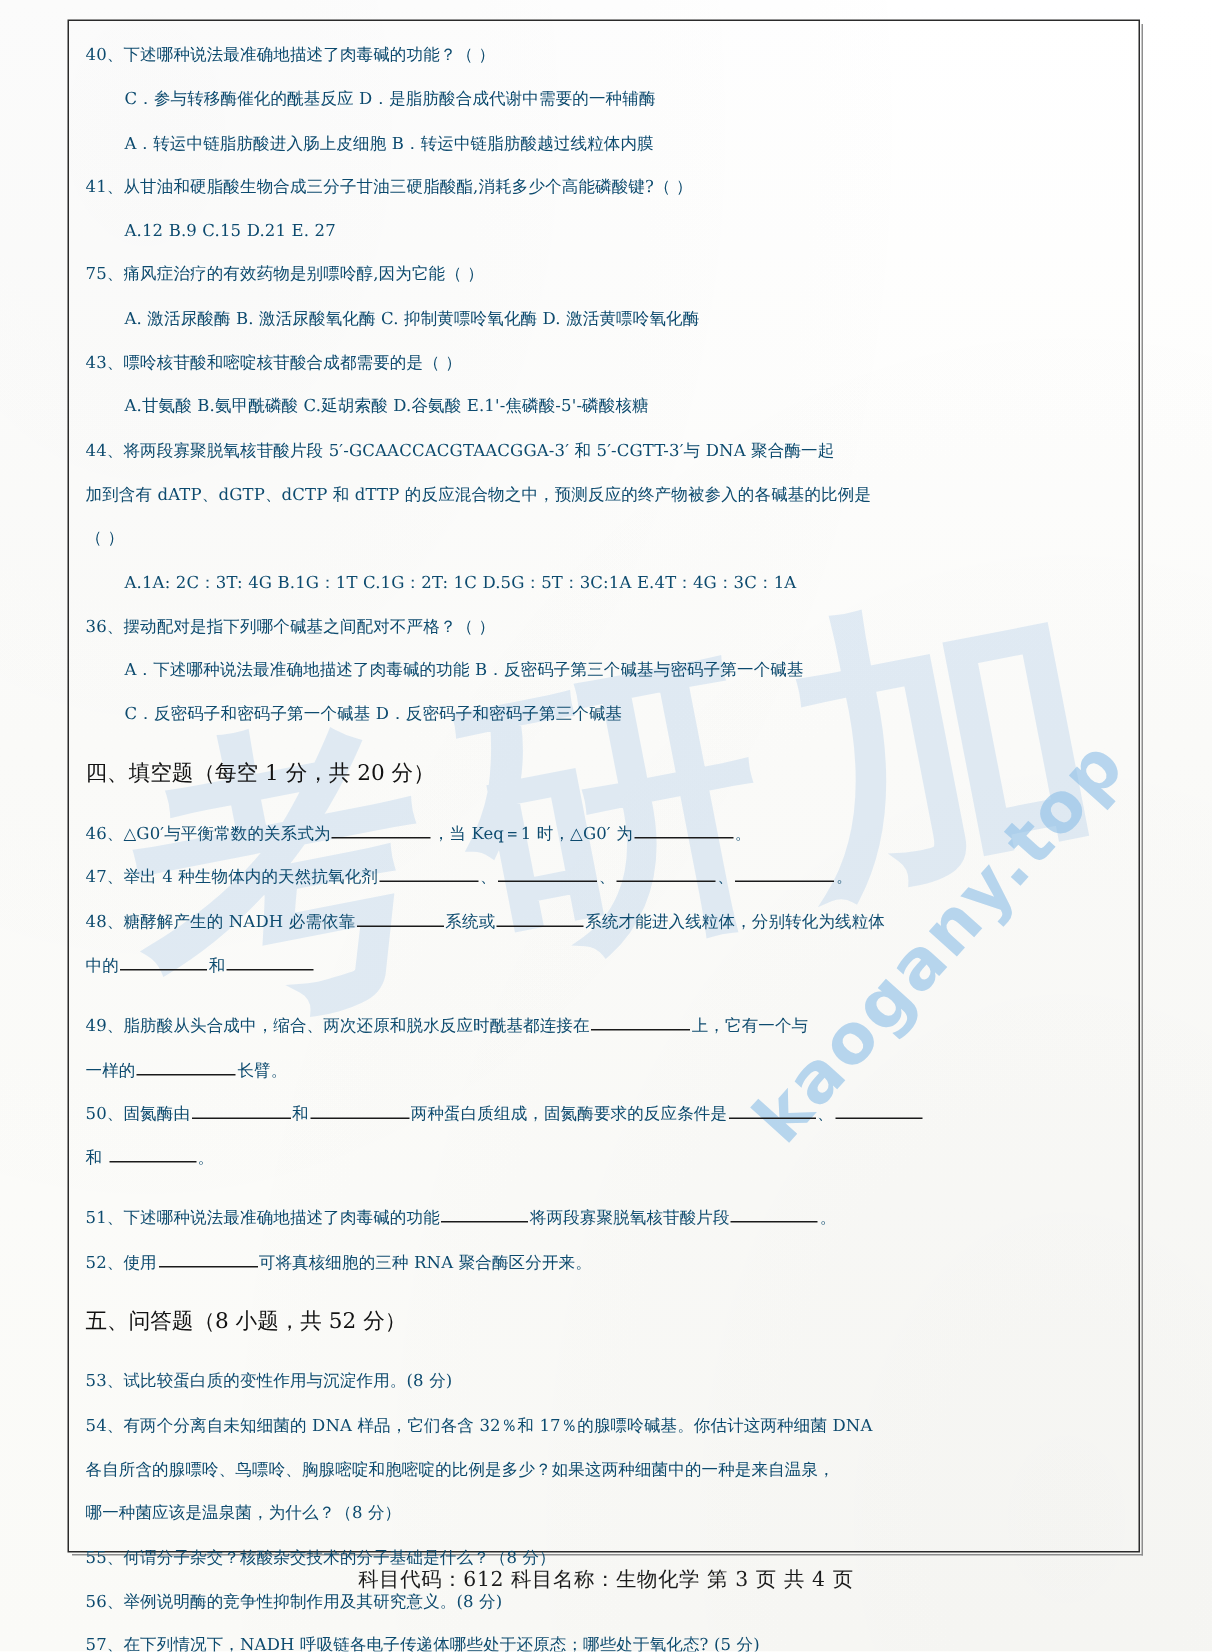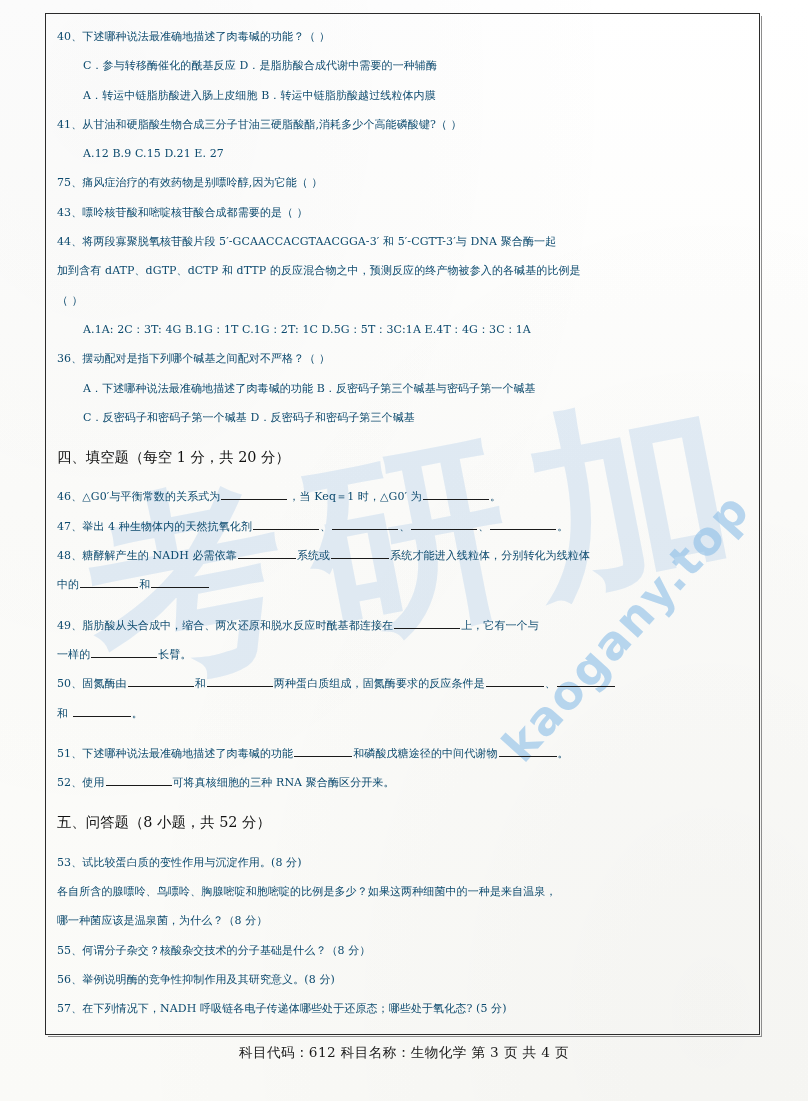--- a/index.html
+++ b/index.html
@@ -148,22 +148,24 @@
   <div id="content">
 
     <div class="line"><span>40、</span><span>下述哪种说法最准确地描述了肉毒碱的功能？（    ）</span></div>
     <div class="line indent-opts">C．参与转移酶催化的酰基反应      D．是脂肪酸合成代谢中需要的一种辅酶</div>
     <div class="line indent-opts">A．转运中链脂肪酸进入肠上皮细胞      B．转运中链脂肪酸越过线粒体内膜</div>
 
     <div class="line"><span>41、</span><span>从甘油和硬脂酸生物合成三分子甘油三硬脂酸酯,消耗多少个高能磷酸键?（    ）</span></div>
     <div class="line indent-opts">A.12        B.9        C.15        D.21        E. 27</div>
 
     <div class="line"><span>75、</span><span>痛风症治疗的有效药物是别嘌呤醇,因为它能（    ）</span></div>
+    <div class="line indent-opts">A. 激活尿酸酶        B. 激活尿酸氧化酶      C. 抑制黄嘌呤氧化酶      D. 激活黄嘌呤氧化酶</div>
 
     <div class="line"><span>43、</span><span>嘌呤核苷酸和嘧啶核苷酸合成都需要的是（    ）</span></div>
+    <div class="line indent-opts">A.甘氨酸  B.氨甲酰磷酸    C.延胡索酸    D.谷氨酸      E.1'-焦磷酸-5'-磷酸核糖</div>
 
     <div class="line"><span>44、</span><span>将两段寡聚脱氧核苷酸片段 5′-GCAACCACGTAACGGA-3′ 和 5′-CGTT-3′与 DNA 聚合酶一起</span></div>
     <div class="line">加到含有 dATP、dGTP、dCTP 和 dTTP 的反应混合物之中，预测反应的终产物被参入的各碱基的比例是</div>
     <div class="line">（    ）</div>
     <div class="line indent-opts">A.1A: 2C：3T: 4G    B.1G：1T      C.1G：2T: 1C      D.5G：5T：3C:1A      E.4T：4G：3C：1A</div>
 
     <div class="line"><span>36、</span><span>摆动配对是指下列哪个碱基之间配对不严格？（    ）</span></div>
     <div class="line indent-opts">A．下述哪种说法最准确地描述了肉毒碱的功能  B．反密码子第三个碱基与密码子第一个碱基</div>
     <div class="line indent-opts">C．反密码子和密码子第一个碱基      D．反密码子和密码子第三个碱基</div>
 
@@ -192,31 +194,32 @@
     </div>
 
     <div class="line">
       <span>50、</span><span>固氮酶由</span><span class="blank b-lg"></span><span>和</span><span class="blank b-lg"></span><span>两种蛋白质组成，固氮酶要求的反应条件是</span><span class="blank b-md"></span><span>、</span><span class="blank b-md"></span>
     </div>
     <div class="line">
       <span>和 </span><span class="blank b-md"></span><span>。</span>
     </div>
 
     <div class="line gap-before">
-      <span>51、</span><span>下述哪种说法最准确地描述了肉毒碱的功能</span><span class="blank b-md"></span><span>和磷酸戊糖途径的中间代谢物</span><span class="blank b-md"></span><span>。</span>
+      <span>51、</span><span>下述哪种说法最准确地描述了肉毒碱的功能</span><span class="blank b-md"></span><span>将两段寡聚脱氧核苷酸片段</span><span class="blank b-md"></span><span>。</span>
     </div>
 
     <div class="line">
       <span>52、</span><span>使用</span><span class="blank b-lg"></span><span>可将真核细胞的三种 RNA 聚合酶区分开来。</span>
     </div>
 
     <div class="sechead gap-before gap-after">五、问答题（8 小题，共 52 分）</div>
 
     <div class="line"><span>53、</span><span>试比较蛋白质的变性作用与沉淀作用。(8 分)</span></div>
 
+    <div class="line"><span>54、</span><span>有两个分离自未知细菌的 DNA 样品，它们各含 32％和 17％的腺嘌呤碱基。你估计这两种细菌 DNA</span></div>
     <div class="line">各自所含的腺嘌呤、鸟嘌呤、胸腺嘧啶和胞嘧啶的比例是多少？如果这两种细菌中的一种是来自温泉，</div>
     <div class="line">哪一种菌应该是温泉菌，为什么？（8 分）</div>
 
     <div class="line"><span>55、</span><span>何谓分子杂交？核酸杂交技术的分子基础是什么？（8 分）</span></div>
 
     <div class="line"><span>56、</span><span>举例说明酶的竞争性抑制作用及其研究意义。(8 分)</span></div>
 
     <div class="line"><span>57、</span><span>在下列情况下，NADH 呼吸链各电子传递体哪些处于还原态；哪些处于氧化态? (5 分)</span></div>
 
   </div>

